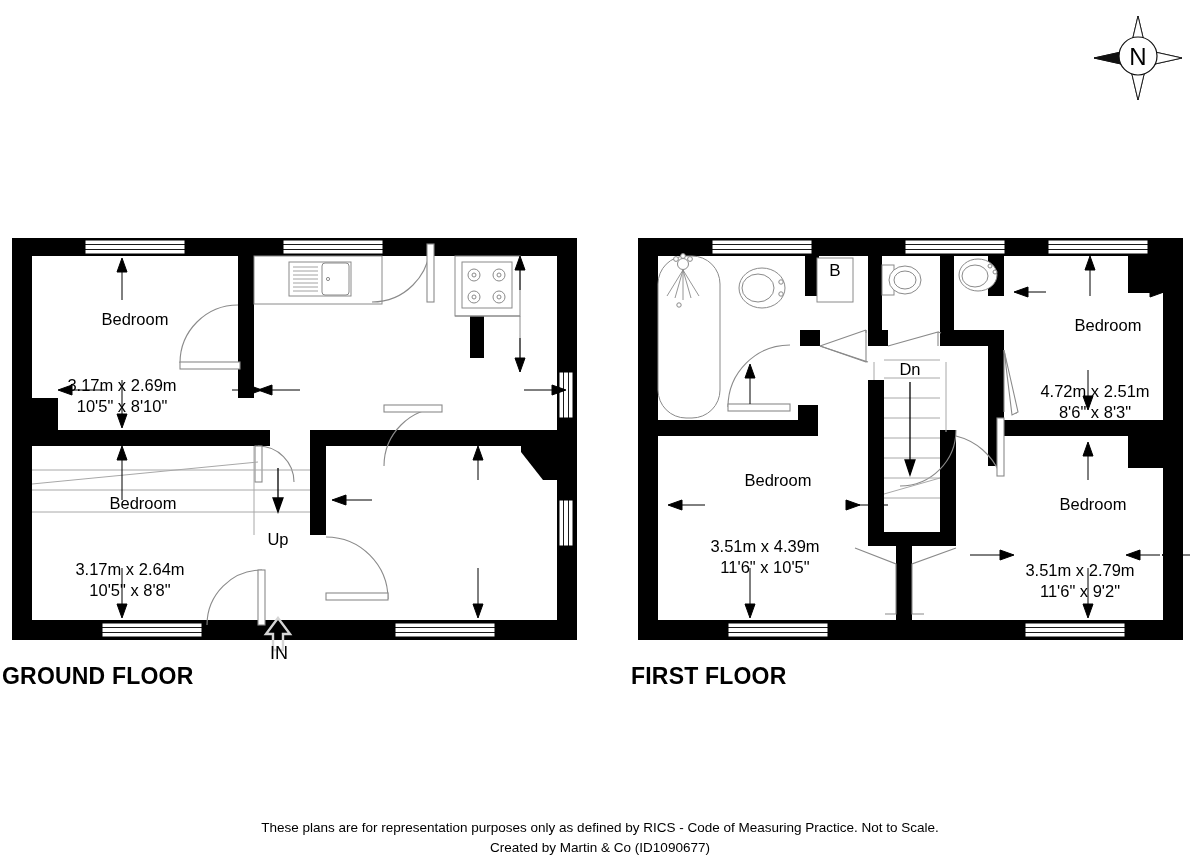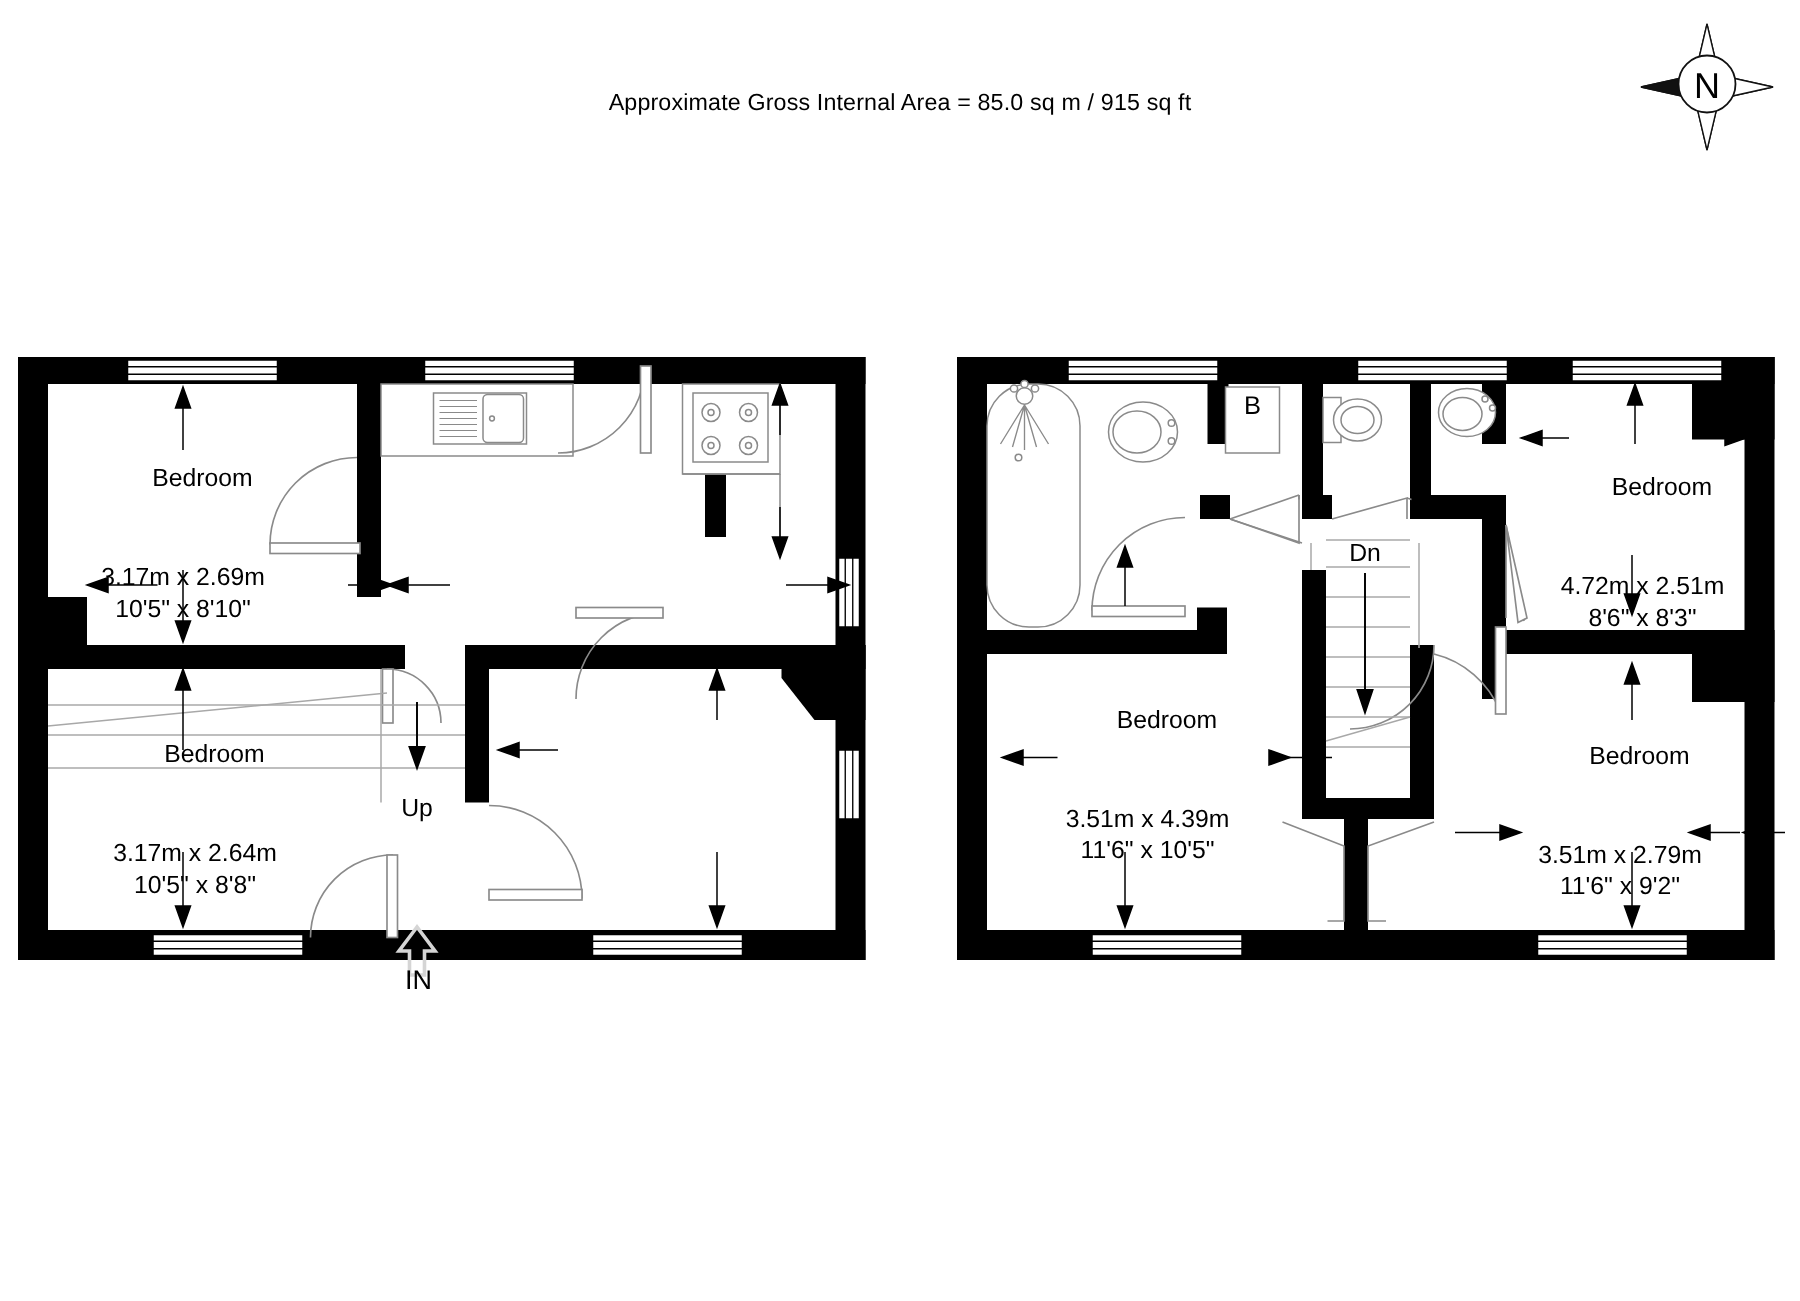--- a/index.html
+++ b/index.html
@@ -17,21 +17,20 @@
   .roomlbl .d2{display:block;}
   .minilbl{position:absolute;font-size:16.5px;text-align:center;white-space:nowrap;}
   .footer{position:absolute;left:0;top:818px;width:1200px;text-align:center;font-size:13.5px;line-height:20px;}
   .footer span{display:block;}
 </style>
 </head>
 <body>
 
 <div class="canvas">
 
-  <div class="hdr">Approximate Gross Internal Area = 85.0 sq m / 915 sq ft</div>
 
   <div class="compass">
     <svg viewBox="0 0 96 92" width="96" height="92">
       <g stroke="#111" stroke-width="0.9" fill="#ffffff">
         <polygon points="48,4 56,38 92,46 56,54 48,88 40,54 4,46 40,38"></polygon>
         <polygon points="48,4 56,38 48,46 40,38" fill="#ffffff"></polygon>
         <polygon points="92,46 56,54 48,46 56,38" fill="#ffffff"></polygon>
         <polygon points="48,88 40,54 48,46 56,54" fill="#ffffff"></polygon>
         <polygon points="4,46 40,38 48,46 40,54" fill="#111111"></polygon>
       </g>
@@ -446,15 +445,21 @@
 
   <div class="roomlbl" style="left:985px;top:494px;width:190px;">
     <span class="nm">Bedroom</span>
     <span class="d1">3.51m x 2.79m</span>
     <span class="d2">11'6" x 9'2"</span>
   </div>
 
   <div class="minilbl" style="left:810px;top:261px;width:50px;font-size:17px;">B</div>
   <div class="minilbl" style="left:885px;top:360px;width:50px;">Dn</div>
 
-
+  <div class="floorlabel" id="gf-label">GROUND FLOOR</div>
+  <div class="floorlabel" id="ff-label">FIRST FLOOR</div>
+
+  <div class="footer">
+    <span>These plans are for representation purposes only as defined by RICS - Code of Measuring Practice. Not to Scale.</span>
+    <span>Created by Martin &amp; Co (ID1090677)</span>
+  </div>
 
 </div>
 
 </body></html>

